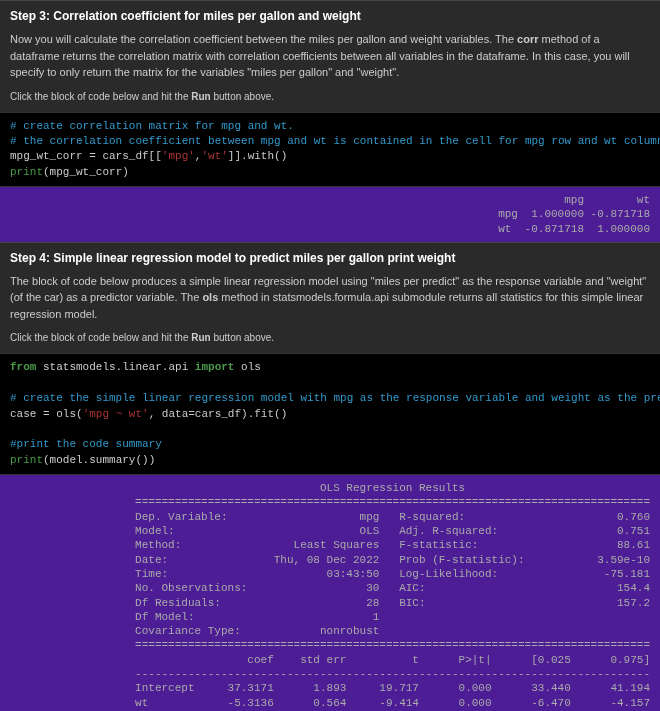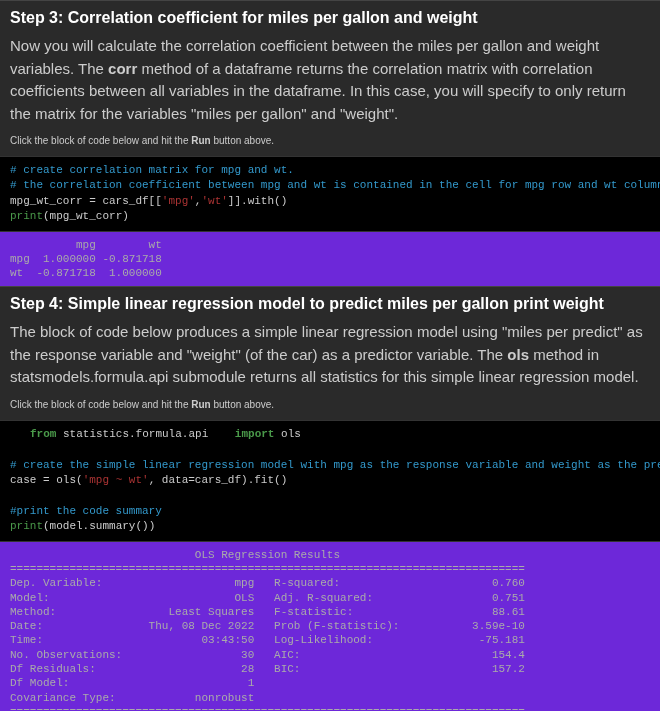--- a/index.html
+++ b/index.html
@@ -14,27 +14,27 @@
       font-size: 12px;
       width: 660px;
     }
     .section-header {
       background-color: #2a2a2a;
       padding: 8px 10px;
       border-top: 1px solid #444;
     }
     .step-title {
       color: #fff;
-      font-size: 16px;
+      font-size: 12px;
       font-weight: bold;
       margin-bottom: 8px;
     }
     .description {
       color: #ccc;
-      font-size: 15px;
+      font-size: 11px;
       line-height: 1.5;
       margin-bottom: 8px;
     }
     .instruction {
       color: #ccc;
       font-size: 10px;
       line-height: 1.5;
     }
     .code-block {
       background-color: #000;
@@ -43,31 +43,32 @@
       font-size: 11px;
       line-height: 1.4;
       color: #ccc;
       white-space: pre;
       overflow-x: hidden;
       border-top: 1px solid #333;
       border-bottom: 1px solid #333;
     }
     .comment { color: #3399cc; }
     .string { color: #aa3333; }
-    .keyword { color: #4a9a4a; font-weight: bold; margin-left: 20px; }
+    .keyword { color: #4a9a4a; font-weight: bold; }
     .builtin { color: #4a9a4a; }
     .output-block {
-      background-color: #6d28d9;
+      background-color: #4c1d95;
       padding: 6px 10px;
       font-family: "Courier New", Courier, monospace;
       font-size: 11px;
       line-height: 1.3;
       color: #aaa;
       white-space: pre;
       overflow-x: hidden;
+      text-align: right;
     }
     .bold { font-weight: bold; }
   </style>
 </head>
 <body>
 
 <div class="section-header">
   <h2 class="step-title">Step 3: Correlation coefficient for miles per gallon and weight</h2>
   <p class="description">
     <span>Now you will calculate the correlation coefficient between the miles per gallon and weight variables. The </span><span class="bold">corr</span><span> method of a dataframe returns the correlation matrix with correlation coefficients between all variables in the dataframe. In this case, you will specify to only return the matrix for the variables "miles per gallon" and "weight".</span>
@@ -89,21 +90,21 @@
 <div class="section-header">
   <h2 class="step-title">Step 4: Simple linear regression model to predict miles per gallon print weight</h2>
   <p class="description">
     <span>The block of code below produces a simple linear regression model using "miles per predict" as the response variable and "weight" (of the car) as a predictor variable. The </span><span class="bold">ols</span><span> method in statsmodels.formula.api submodule returns all statistics for this simple linear regression model.</span>
   </p>
   <p class="instruction">
     <span>Click the block of code below and hit the </span><span class="bold">Run</span><span> button above.</span>
   </p>
 </div>
 
-<div class="code-block"><span class="keyword">from</span><span> statistics.formula.api </span><span class="keyword">import</span><span> ols</span>
+<div class="code-block"><span class="keyword">from</span><span> statsmodels.linear.api </span><span class="keyword">import</span><span> ols</span>
 
 <span class="comment"># create the simple linear regression model with mpg as the response variable and weight as the predictor variable</span>
 <span>case = ols(</span><span class="string">'mpg ~ wt'</span><span>, data=cars_df).fit()</span>
 
 <span class="comment">#print the code summary</span>
 <span class="builtin">print</span><span>(model.summary())</span></div>
 
 <div class="output-block">                            OLS Regression Results                            
 ==============================================================================
 Dep. Variable:                    mpg   R-squared:                       0.760

